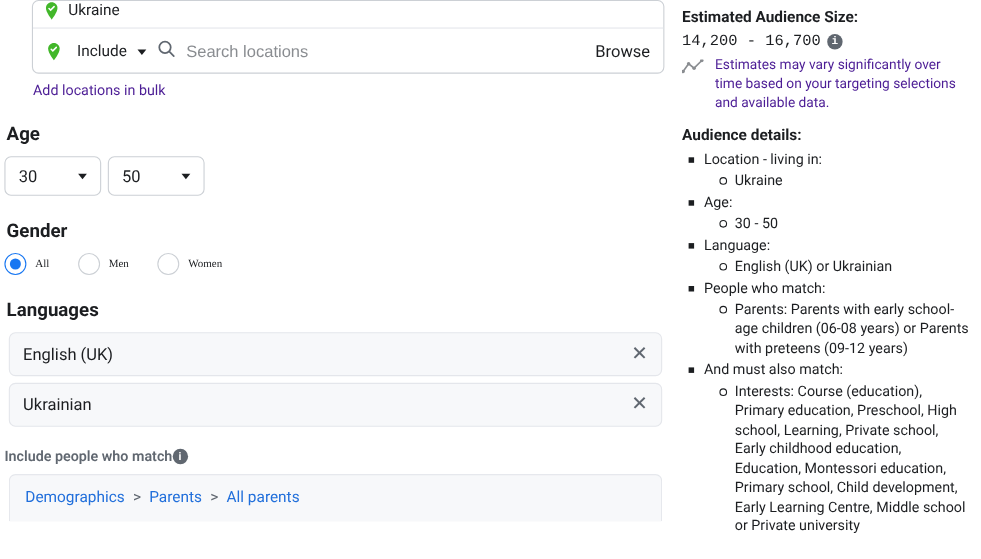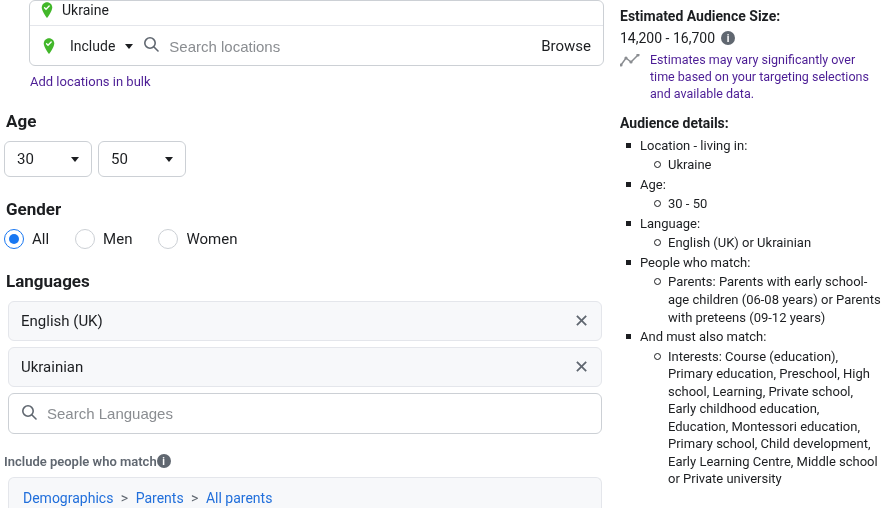--- a/index.html
+++ b/index.html
@@ -88,21 +88,21 @@
     width: 20px; height: 20px; border-radius: 50%;
     border: 1px solid #ccd0d5; display: inline-flex;
     align-items: center; justify-content: center;
     margin-right: 8px; vertical-align: middle;
   }
   .radio.checked { border-color: #1877f2; }
   .radio .dot {
     width: 10px; height: 10px; border-radius: 50%;
     background: #1877f2;
   }
-  .radio-label { display: flex; align-items: center; font-size: 15px; }
+  .radio-label { display: flex; align-items: center; font-size: 10px; font-family: Liberation Serif, serif; }
   .lang-container { margin-top: 8px; }
   .lang-chip {
     border: 1px solid #e4e6eb; background: #f7f8fa;
     border-radius: 6px;
     display: flex; align-items: center; justify-content: space-between;
     padding: 10px 12px; margin: 6px 4px 0 4px;
     font-size: 15px;
   }
   .lang-x { color: #606770; font-size: 18px; line-height: 1; }
   .lang-search {
@@ -119,20 +119,21 @@
     border-bottom: none;
   }
   .breadcrumb .link { color: #216fdb; }
   .breadcrumb .sep { color: #606770; margin: 0 4px; }
   .side-title {
     font-weight: 700; font-size: 14px; margin-bottom: 6px;
   }
   .side-range {
     font-size: 14px; font-weight: 400; display: flex; align-items: center; gap: 6px;
     margin-bottom: 6px;
+    font-family: Liberation Mono, monospace;
   }
   .info-circle {
     width: 14px; height: 14px; border-radius: 50%;
     background: #606770; color: #fff; font-size: 10px;
     display: inline-flex; align-items: center; justify-content: center;
     font-weight: 700;
   }
   .side-note {
     display: flex; gap: 10px; color: #4c1d95; font-size: 12.5px;
     line-height: 1.35; margin-bottom: 12px;
@@ -229,29 +230,20 @@
   <div class="section-title">Languages</div>
   <div class="lang-container">
     <div class="lang-chip">
       <span>English (UK)</span>
       <span class="lang-x">✕</span>
     </div>
     <div class="lang-chip">
       <span>Ukrainian</span>
       <span class="lang-x">✕</span>
     </div>
-    <div class="lang-search">
-      <span>
-        <svg class="mag" viewBox="0 0 16 16">
-            <circle cx="7" cy="7" r="5.2" stroke="#606770" stroke-width="1.6" fill="none"></circle>
-            <line x1="11" y1="11" x2="15" y2="15" stroke="#606770" stroke-width="1.6" stroke-linecap="round"></line>
-          </svg>
-      </span>
-      <input class="search-input" placeholder="Search Languages" style="">
-    </div>
   </div>
 
   <div class="dt-section">
     <div class="sub-text">
       <span>Include people who match</span>
       <span class="info-circle">i</span>
     </div>
     <div class="breadcrumb">
       <span class="link">Demographics</span>
       <span class="sep">&gt;</span>

